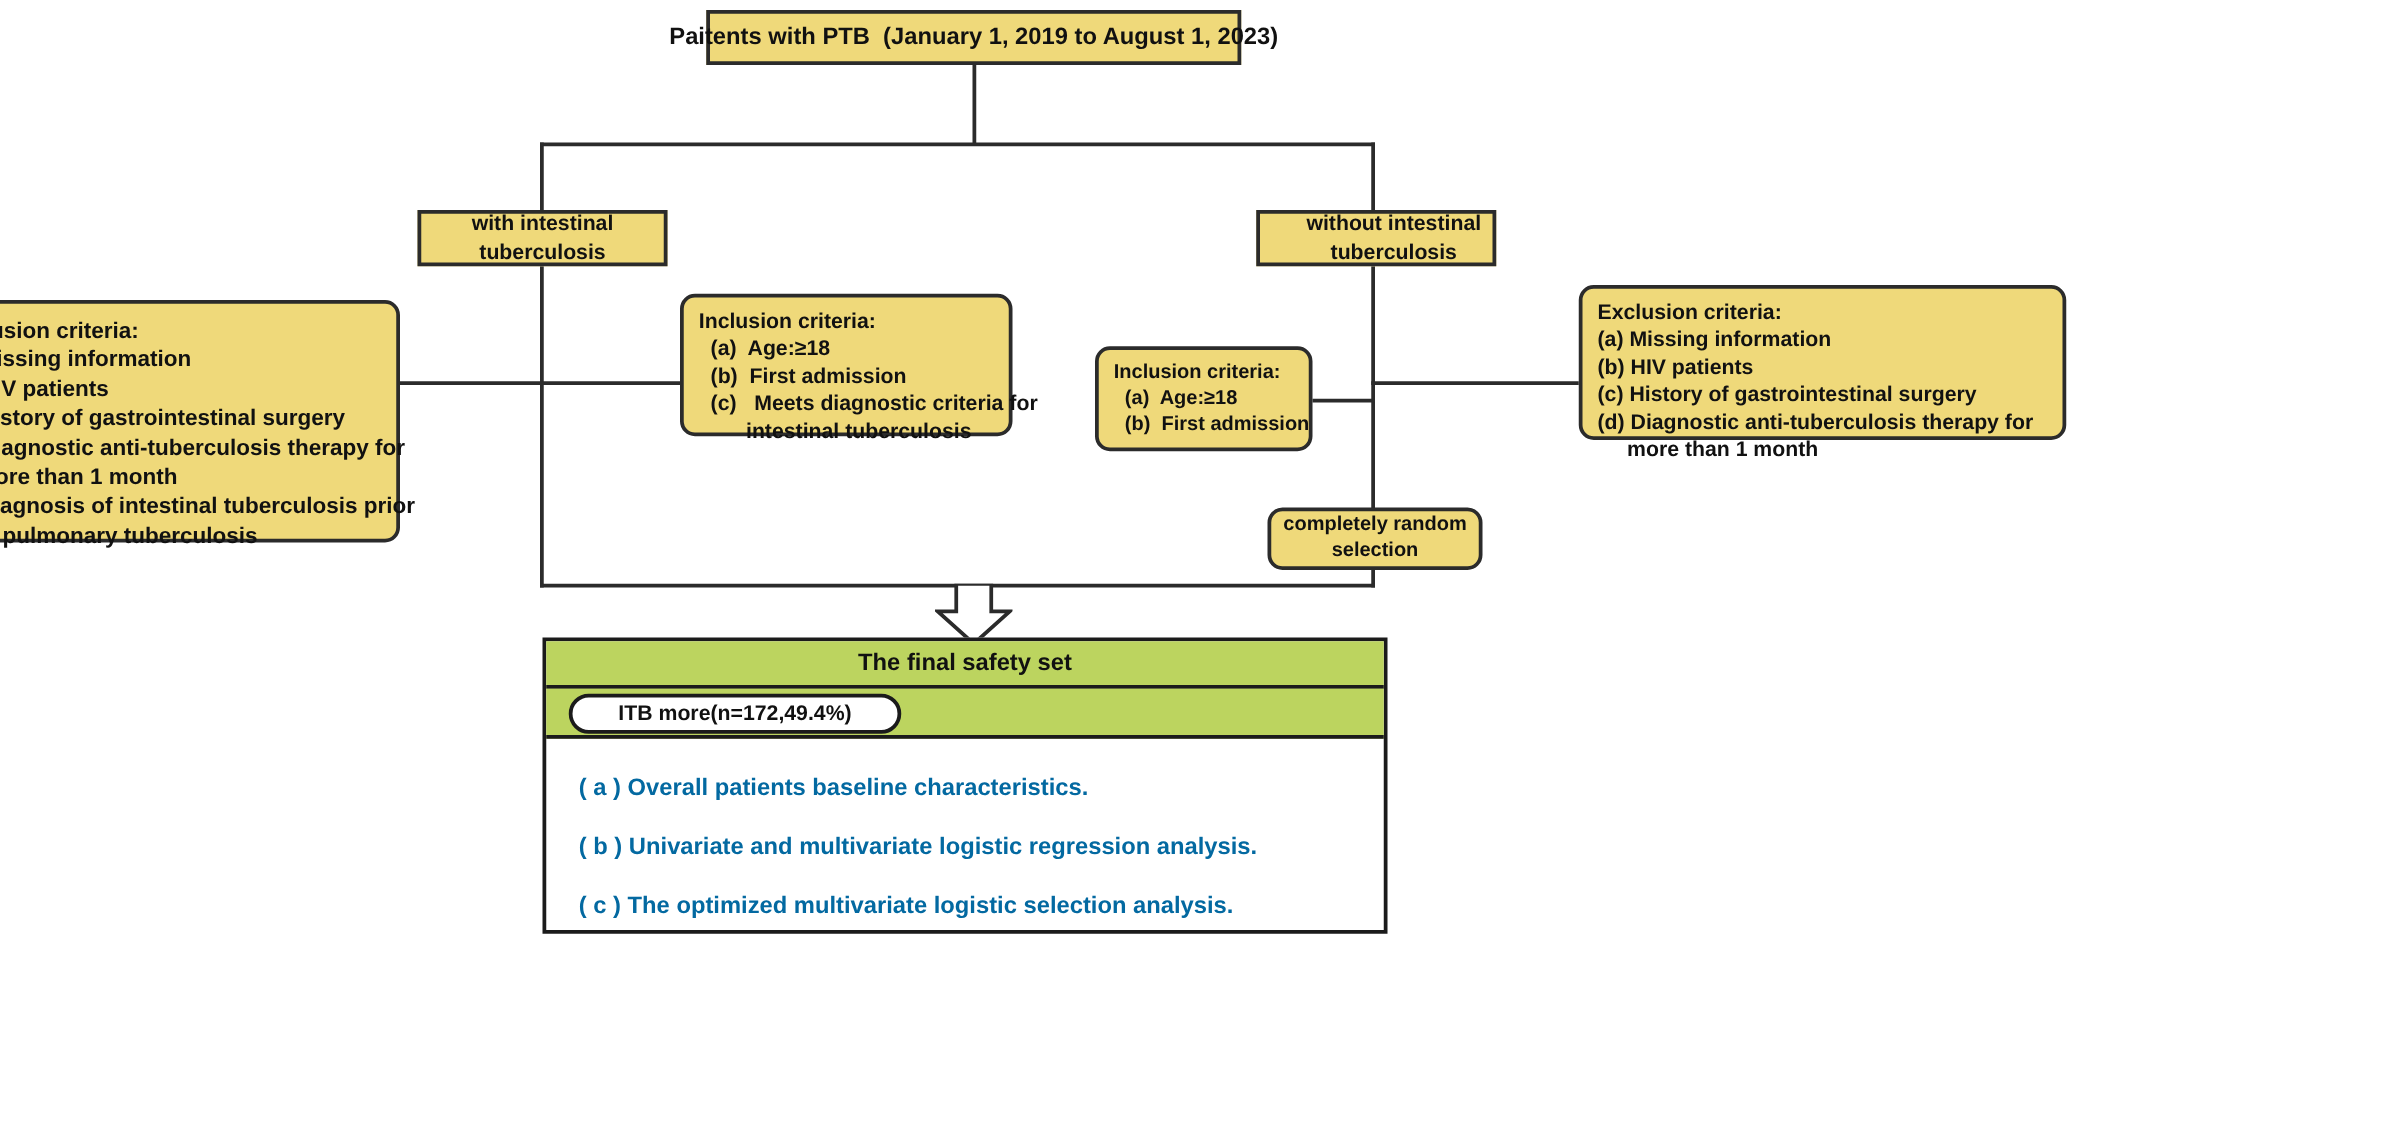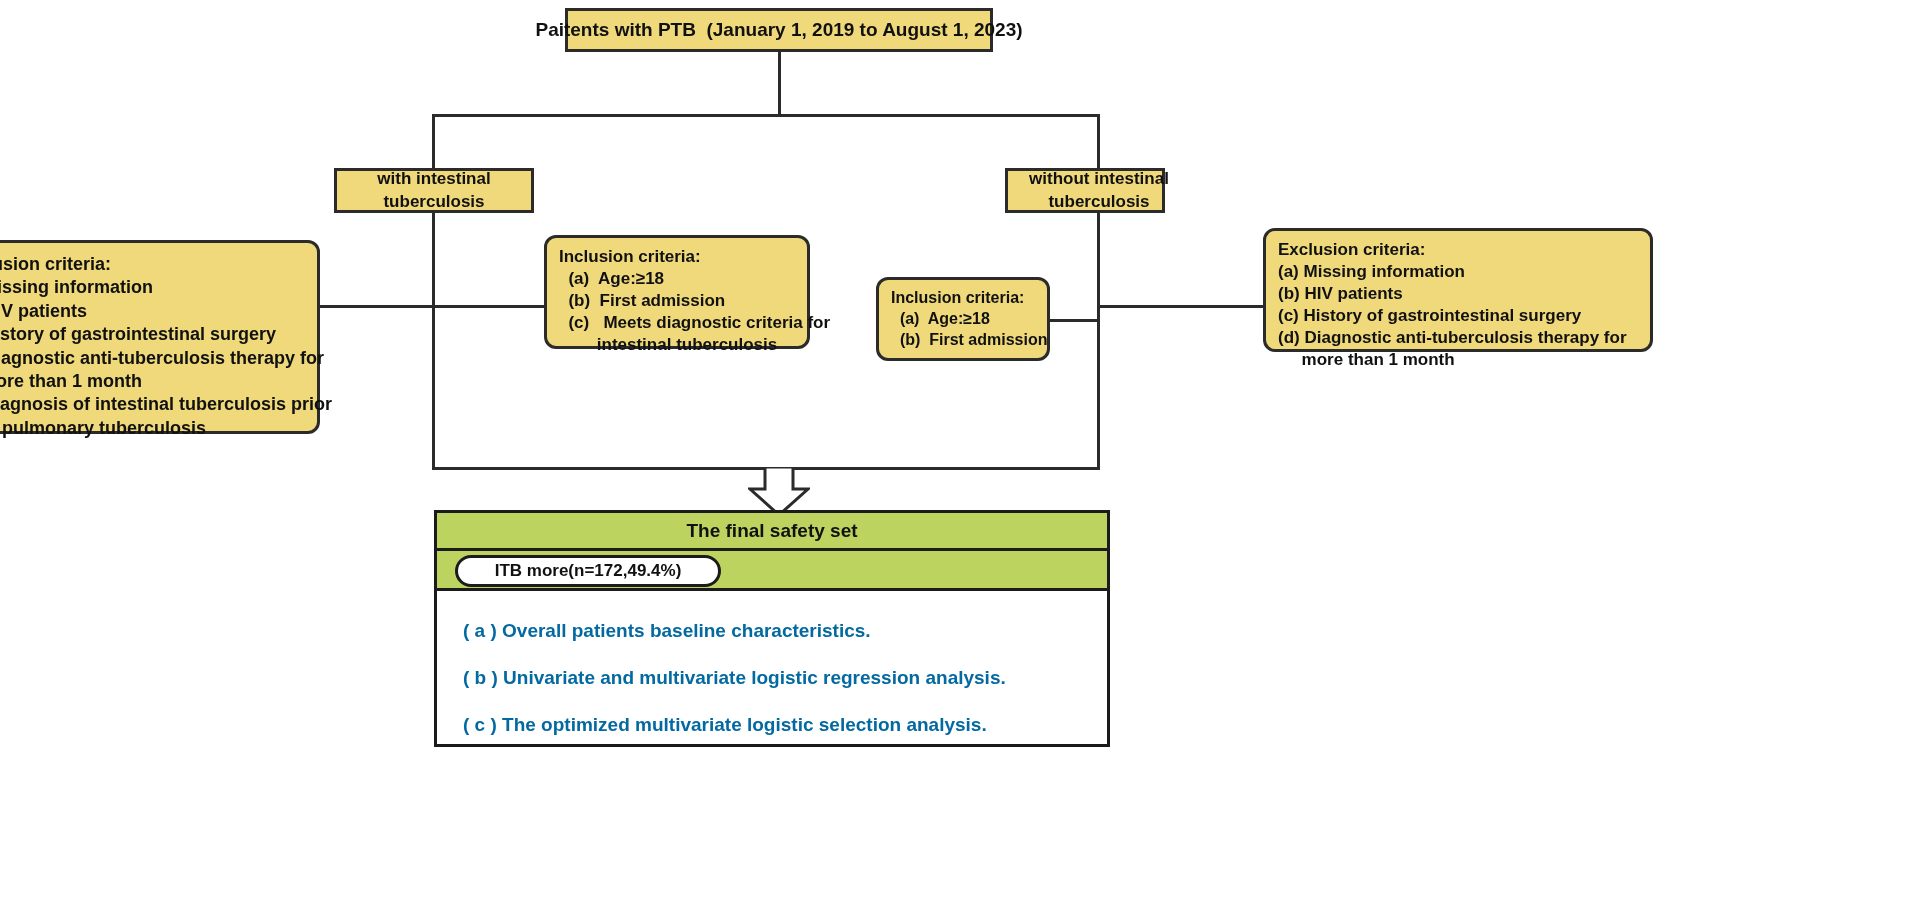--- a/index.html
+++ b/index.html
@@ -154,21 +154,21 @@
     </div>
   </div>
 
   <div class="node square center" style="left:334px; top:168px; width:200px; height:45px;">
     <div class="inner">
       <div class="line-item" style="font-size:17px;">with intestinal</div>
       <div class="line-item" style="font-size:17px;">tuberculosis</div>
     </div>
   </div>
 
-  <div class="node square center" style="left:1005px; top:168px; width:160px; height:45px;padding-left:28px;">
+  <div class="node square center" style="left:1005px; top:168px; width:192px; height:45px;padding-left:28px;">
     <div class="inner">
       <div class="line-item" style="font-size:17px;">without intestinal</div>
       <div class="line-item" style="font-size:17px;">tuberculosis</div>
     </div>
   </div>
 
   <div class="node rounded left" style="left:-62px; top:240px; width:382px; height:194px;">
     <div class="inner" style="padding:10px 12px 10px 14px; justify-content:flex-start;">
       <div class="line-item" style="font-size:18px;">Exclusion criteria:</div>
       <div class="line-item" style="font-size:18px;">(a) Missing information</div>
@@ -203,20 +203,26 @@
     <div class="inner" style="padding:8px 10px 8px 12px; justify-content:flex-start;">
       <div class="line-item" style="font-size:17px;">Exclusion criteria:</div>
       <div class="line-item" style="font-size:17px;">(a) Missing information</div>
       <div class="line-item" style="font-size:17px;">(b) HIV patients</div>
       <div class="line-item" style="font-size:17px;">(c) History of gastrointestinal surgery</div>
       <div class="line-item" style="font-size:17px;">(d) Diagnostic anti-tuberculosis therapy for</div>
       <div class="line-item" style="font-size:17px;">     more than 1 month</div>
     </div>
   </div>
 
+  <div class="node rounded center" style="left:1014px; top:406px; width:172px; height:50px;">
+    <div class="inner">
+      <div class="line-item" style="font-size:16px;">completely random</div>
+      <div class="line-item" style="font-size:16px;">selection</div>
+    </div>
+  </div>
 
   <div class="result-panel" style="left:434px; top:510px; width:676px; height:237px;">
 
     <div class="result-header" style="height:38px; font-size:19px;">The final safety set</div>
 
     <div class="group-band" style="height:40px;">
       <div class="pill" style="left:18px; top:4px; width:266px; height:32px; font-size:17px;">ITB more(n=172,49.4%)</div>
     </div>
 
     <div class="analysis-list">

